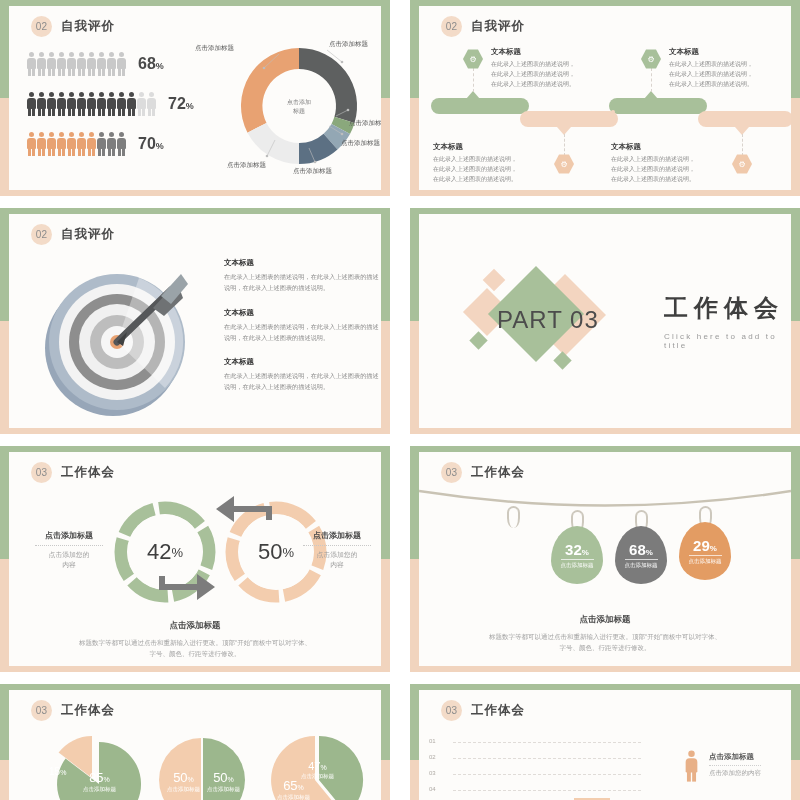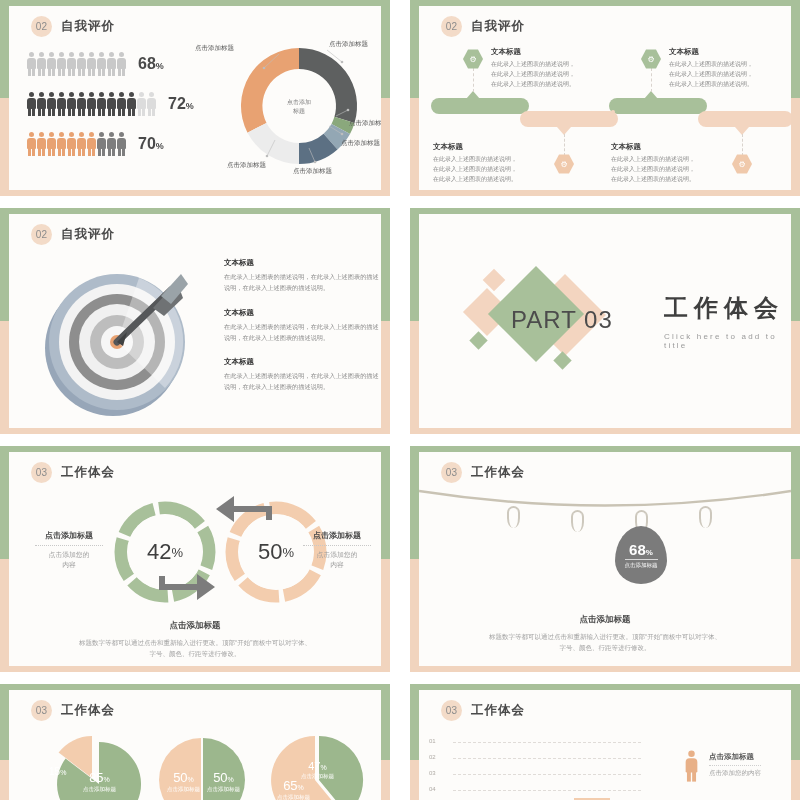--- a/index.html
+++ b/index.html
@@ -89,21 +89,21 @@
   
   .target-wrap { position:absolute; left:22px; top:40px; width:175px; height:165px; }
   .txt-col { position:absolute; left:215px; top:44px; width:160px; }
   .txt-col .blk { margin-bottom:14px; }
   .txt-col h4 { font-size:7.5px; color:#333; font-weight:bold; margin-bottom:4px;}
   .txt-col p { font-size:6.2px; color:#8a8a8a; line-height:1.75;}
 
   
   .part-shapes { position:absolute; left:45px; top:48px; width:180px; height:125px; }
   .sq { position:absolute; transform:rotate(45deg); }
-  .part-label { position:absolute; left:78px; top:92px; font-size:24px; color:#4c4c4c; letter-spacing:1px; z-index:5;margin-left:14px;}
+  .part-label { position:absolute; left:78px; top:92px; font-size:24px; color:#4c4c4c; letter-spacing:1px; z-index:5;}
   .part-right { position:absolute; left:245px; top:78px; }
   .part-right h2 { font-size:24px; color:#3f3f3f; letter-spacing:6px; font-weight:bold;}
   .part-right p { font-size:8px; color:#9a9a9a; letter-spacing:2.2px; margin-top:8px;}
 
   
   .ring { position:absolute; width:104px;height:104px; border-radius:50%; }
   .ring-hole { position:absolute; left:50%;top:50%;transform:translate(-50%,-50%); width:76px;height:76px;border-radius:50%;background:#fdfcfa;
     display:flex;align-items:center;justify-content:center; font-size:22px;color:#3f3f3f; }
   .ring-hole small{font-size:13px;}
   .side-lbl { position:absolute; width:92px; text-align:center; }
@@ -589,22 +589,30 @@
 
       <svg style="position:absolute; left:0; top:36px;" width="372" height="30" viewBox="0 0 372 30">
         <path d="M 0,3 Q 186,32 372,3" stroke="#c9c3b4" stroke-width="2.4" fill="none"></path>
       </svg>
 
       <div class="hook" style="left:88px; top:54px;"></div>
       <div class="hook" style="left:152px; top:58px;"></div>
       <div class="hook" style="left:216px; top:58px;"></div>
       <div class="hook" style="left:280px; top:54px;"></div>
 
+      <div class="tag" style="left:132px; top:74px; background:#a8c09a;">
+        <div class="num"><span>32</span><small>%</small></div>
+        <div class="tl">点击添加标题</div>
+      </div>
       <div class="tag" style="left:196px; top:74px; background:#7b7b7b;">
         <div class="num"><span>68</span><small>%</small></div>
+        <div class="tl">点击添加标题</div>
+      </div>
+      <div class="tag" style="left:260px; top:70px; background:#e39c63;">
+        <div class="num"><span>29</span><small>%</small></div>
         <div class="tl">点击添加标题</div>
       </div>
 
       <div class="foot" style="top:162px;">
         <h4>点击添加标题</h4>
         <p>标题数字等都可以通过点击和重新输入进行更改。顶部“开始”面板中可以对字体、<br>字号、颜色、行距等进行修改。</p>
       </div>
     </div>
   </div>
 

